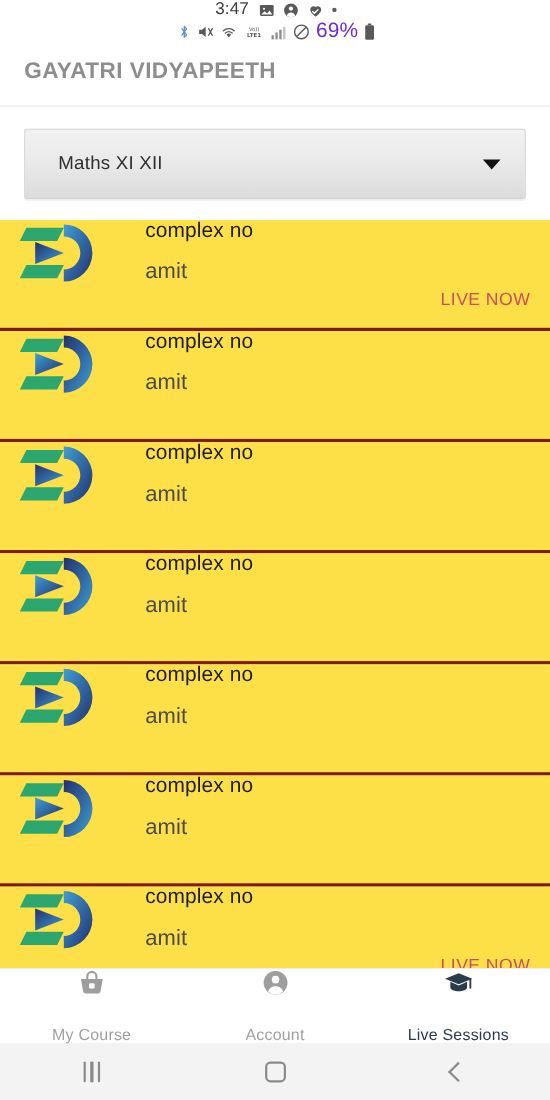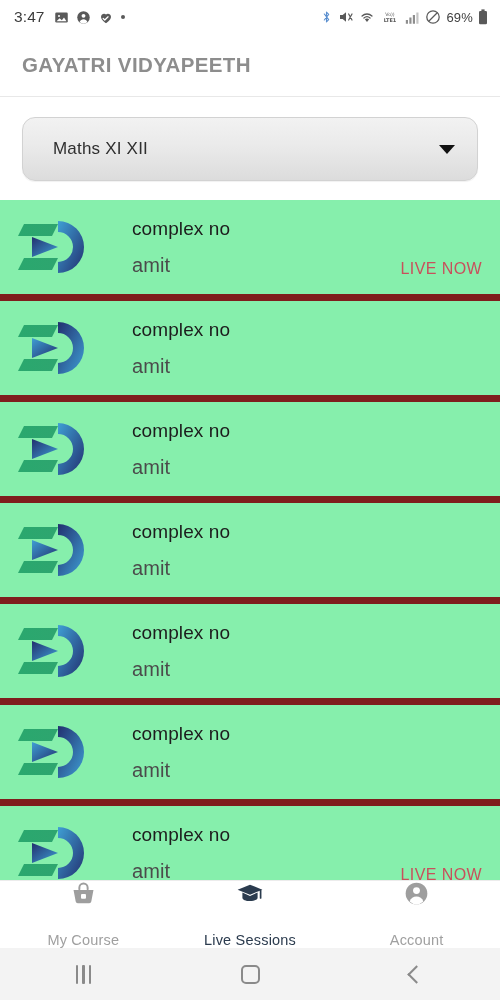--- a/index.html
+++ b/index.html
@@ -12,70 +12,71 @@
     -webkit-font-smoothing:antialiased;
   }
 
   
   .statusbar{
     height:34px; width:100%;
     display:flex; align-items:center; justify-content:space-between;
     padding:0 12px 0 14px;
     background:#ffffff;
     color:#4a4a4a;
+    flex-direction:column;
   }
   .sb-left{ display:flex; align-items:center; gap:7px; }
   .sb-right{ display:flex; align-items:center; gap:5px; }
   .sb-time{ font-size:15.5px; color:#3c3c3c; letter-spacing:.1px; margin-right:2px; }
   .sb-ico{ display:inline-flex; align-items:center; justify-content:center; }
-  .sb-pct{ font-size:13px; color:#404040; margin-left:0; letter-spacing:.2px;}
+  .sb-pct{ font-size:19px; color:#6d28d9; margin-left:0; letter-spacing:.2px;}
   .sb-dot{ width:4px; height:4px; border-radius:50%; background:#5a5a5a; display:inline-block; }
 
   
   .appbar{
     height:63px; width:100%;
     display:flex; align-items:center;
     padding:0 22px;
     background:#ffffff;
     border-bottom:1px solid #e8e8e8;
   }
   .appbar-title{
     font-size:20.5px; color:#8d8d8d; font-weight:700; letter-spacing:.4px;
   }
 
   
   .dd-wrap{ padding:20px 22px 0 22px; }
   .dropdown{
     height:64px; width:100%;
     background:linear-gradient(to bottom,#f2f2f2 0%,#eaeaea 45%,#dcdcdc 100%);
     border:1px solid #d2d2d2;
-    border-radius:13px;
+    border-radius:3px;
     display:flex; align-items:center; justify-content:space-between;
     padding:0 22px 0 30px;
     box-shadow:0 1px 1px rgba(0,0,0,.06);
   }
   .dd-value{ font-size:17px; color:#2f2f2f; letter-spacing:.2px; }
   .dd-caret{
     width:0;height:0;
     border-left:8px solid transparent;
     border-right:8px solid transparent;
     border-top:9px solid #121212;
   }
 
   
   .list{
     position:absolute; top:200px; left:0; right:0; bottom:68px;
     overflow:hidden;
   }
   .row{
     height:101px; width:100%;
-    display:flex; align-items:center;
+    display:flex; align-items:flex-start;
     padding:0 14px 0 18px;
-    border-bottom:7px solid #7f1d1d;
-    background:#86efac;
+    border-bottom:3px solid #7f1d1d;
+    background:#fde047;
   }
   .thumb{
     width:76px; height:60px; flex:none;
     position:relative; margin-right:22px;
   }
   .row-text{ flex:1 1 auto; min-width:0; padding-left:16px; }
   .row-title{
     font-size:19px; color:#1d1d1d; font-weight:400; letter-spacing:.1px;
     line-height:1.1; margin-bottom:16px;
   }
@@ -409,40 +410,40 @@
   <div class="nav-item inactive">
     <span>
       <svg width="27" height="25" viewBox="0 0 26 24">
         <path d="M9 8V6.4a4 4 0 0 1 8 0V8" stroke="#9e9e9e" stroke-width="1.9" fill="none" stroke-linecap="round"></path>
         <path d="M3.4 8.6h19.2l-2.1 11.2a2 2 0 0 1-2 1.6H7.5a2 2 0 0 1-2-1.6z" fill="#9e9e9e"></path>
         <rect x="10.6" y="12.4" width="4.8" height="4.6" rx="1" fill="#ffffff"></rect>
       </svg>
     </span>
     <span class="nav-label">My Course</span>
   </div>
+  <div class="nav-item inactive">
+    <span>
+      <svg width="27" height="25" viewBox="0 0 24 24">
+        <circle cx="12" cy="12" r="10.4" fill="#9e9e9e"></circle>
+        <circle cx="12" cy="9.2" r="3.3" fill="#ffffff"></circle>
+        <path d="M5.4 19.6c1.1-3.2 3.6-4.7 6.6-4.7s5.5 1.5 6.6 4.7A10.3 10.3 0 0 1 12 22.4a10.3 10.3 0 0 1-6.6-2.8z" fill="#ffffff"></path>
+      </svg>
+    </span>
+    <span class="nav-label">Account</span>
+  </div>
   <div class="nav-item active">
     <span>
       <svg width="28" height="25" viewBox="0 0 28 24">
         <path d="M14 3.2L26.4 8.2 14 13.2 1.6 8.2z" fill="#2b3b4e"></path>
         <path d="M6.4 11v5.2c0 1.9 3.4 3.4 7.6 3.4s7.6-1.5 7.6-3.4V11L14 14.4z" fill="#2b3b4e"></path>
         <path d="M24.6 8.9v7.6" stroke="#2b3b4e" stroke-width="1.7" stroke-linecap="round"></path>
       </svg>
     </span>
     <span class="nav-label">Live Sessions</span>
   </div>
-  <div class="nav-item inactive">
-    <span>
-      <svg width="27" height="25" viewBox="0 0 24 24">
-        <circle cx="12" cy="12" r="10.4" fill="#9e9e9e"></circle>
-        <circle cx="12" cy="9.2" r="3.3" fill="#ffffff"></circle>
-        <path d="M5.4 19.6c1.1-3.2 3.6-4.7 6.6-4.7s5.5 1.5 6.6 4.7A10.3 10.3 0 0 1 12 22.4a10.3 10.3 0 0 1-6.6-2.8z" fill="#ffffff"></path>
-      </svg>
-    </span>
-    <span class="nav-label">Account</span>
-  </div>
 </div>
 
 <div class="sysnav">
   <div class="sysnav-btn">
     <span class="recents">
         <i></i>
         <i></i>
         <i></i>
       </span>
   </div>

